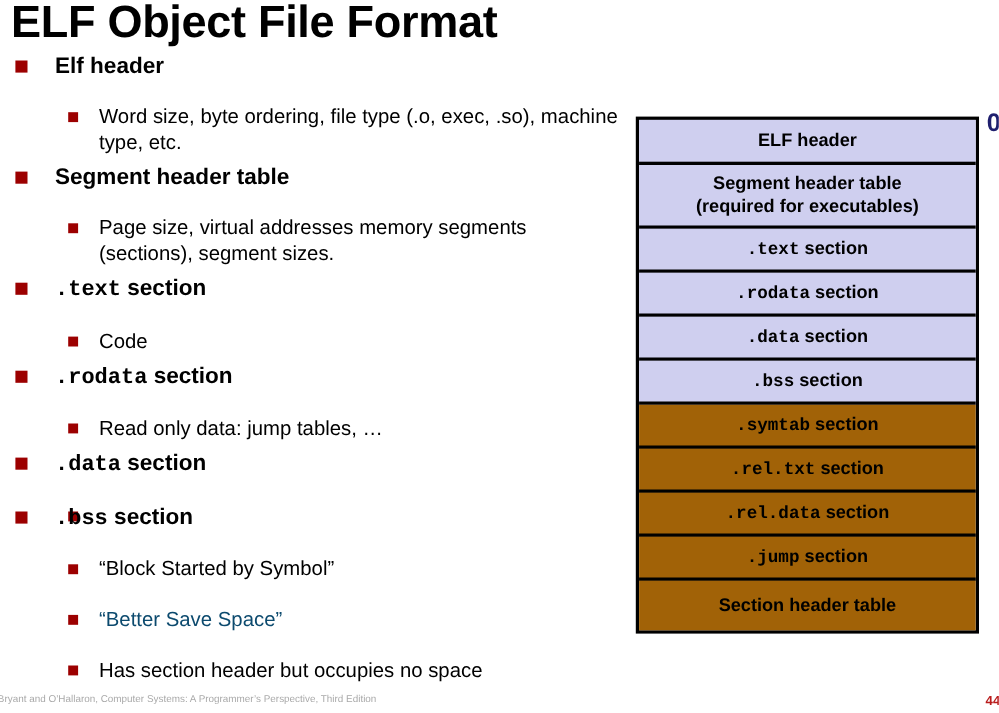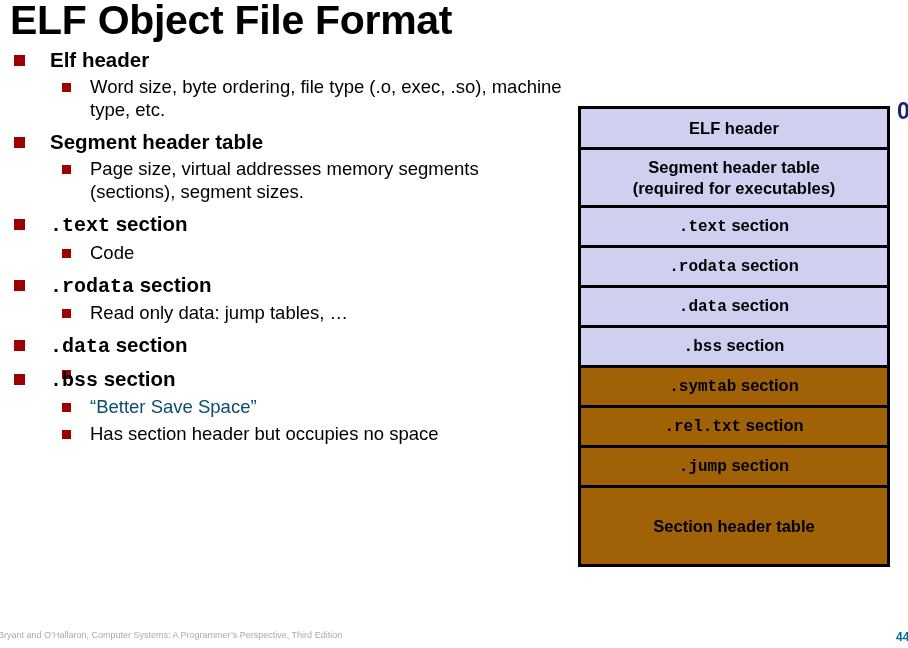--- a/index.html
+++ b/index.html
@@ -56,21 +56,21 @@
     height: 11px;
     background: #9C0000;
   }
 
   .lvl2 {
     position: relative;
     padding-left: 90px;
     font-size: 18.5px;
     font-weight: normal;
     line-height: 1.24;
-    margin-top: 4px;
+    margin-top: 23px;
     color: #000000;
   }
 
   .lvl2 .bullet-sq {
     position: absolute;
     left: 62px;
     top: 7px;
     width: 9px;
     height: 9px;
     background: #9C0000;
@@ -116,21 +116,21 @@
 
   .drow .mono {
     font-family: "Liberation Mono", "DejaVu Sans Mono", monospace;
     font-weight: bold;
     font-size: 16px;
   }
 
   .h-sm  { height: 40px; }
   .h-md  { height: 41px; }
   .h-lg  { height: 58px; }
-  .h-xl  { height: 76px; }
+  .h-xl  { height: 45px; }
 
   
   .addr-label {
     position: absolute;
     left: 897px;
     top: 98px;
     font-size: 23px;
     font-weight: bold;
     color: #1F1F6E;
     white-space: nowrap;
@@ -145,41 +145,42 @@
     white-space: nowrap;
     opacity: 0.75;
   }
 
   .page-num {
     position: absolute;
     left: 896px;
     top: 630px;
     font-size: 12px;
     font-weight: bold;
-    color: #0369a1;
+    color: #b91c1c;
     white-space: nowrap;
   }
 </style>
 </head>
 <body>
 
 <div class="slide-title">ELF Object File Format</div>
 
 <div class="bullets">
     <div class="lvl1"><span class="bullet-sq"></span><span>Elf header</span></div>
     <div class="lvl2"><span class="bullet-sq"></span><span>Word size, byte ordering, file type (.o, exec, .so), machine type, etc.</span></div>
     <div class="lvl1"><span class="bullet-sq"></span><span>Segment header table</span></div>
     <div class="lvl2"><span class="bullet-sq"></span><span>Page size, virtual addresses memory segments (sections), segment sizes.</span></div>
     <div class="lvl1"><span class="bullet-sq"></span><span class="mono">.text</span> <span>section</span></div>
     <div class="lvl2"><span class="bullet-sq"></span><span>Code</span></div>
     <div class="lvl1"><span class="bullet-sq"></span><span class="mono">.rodata</span> <span>section</span></div>
     <div class="lvl2"><span class="bullet-sq"></span><span>Read only data: jump tables, …</span></div>
     <div class="lvl1"><span class="bullet-sq"></span><span class="mono">.data</span> <span>section</span></div>
     <div class="lvl2"><span class="bullet-sq"></span></div>
     <div class="lvl1"><span class="bullet-sq"></span><span class="mono">.bss</span> <span>section</span></div>
+    <div class="lvl2"><span class="bullet-sq"></span><span>“Block Started by Symbol”</span></div>
     <div class="lvl2 red"><span class="bullet-sq"></span><span>“Better Save Space”</span></div>
     <div class="lvl2"><span class="bullet-sq"></span><span>Has section header but occupies no space</span></div>
   </div>
 
 <div class="diagram">
     <div class="drow blue h-md">
       <div><span>ELF header</span></div>
     </div>
     <div class="drow blue h-lg">
       <div><span>Segment header table</span><br><span>(required for executables)</span></div>
@@ -196,20 +197,23 @@
     <div class="drow blue h-sm">
       <div><span class="mono">.bss</span> <span>section</span></div>
     </div>
     <div class="drow grey h-sm">
       <div><span class="mono">.symtab</span> <span> section</span></div>
     </div>
     <div class="drow grey h-sm">
       <div><span class="mono">.rel.txt</span> <span> section</span></div>
     </div>
     <div class="drow grey h-sm">
+      <div><span class="mono">.rel.data</span> <span> section</span></div>
+    </div>
+    <div class="drow grey h-sm">
       <div><span class="mono">.jump</span> <span> section</span></div>
     </div>
     <div class="drow grey h-xl">
       <div><span>Section header table</span></div>
     </div>
   </div>
 
 <div class="addr-label">0</div>
 
 <div class="footer-credit">Bryant and O’Hallaron, Computer Systems: A Programmer’s Perspective, Third Edition</div>

